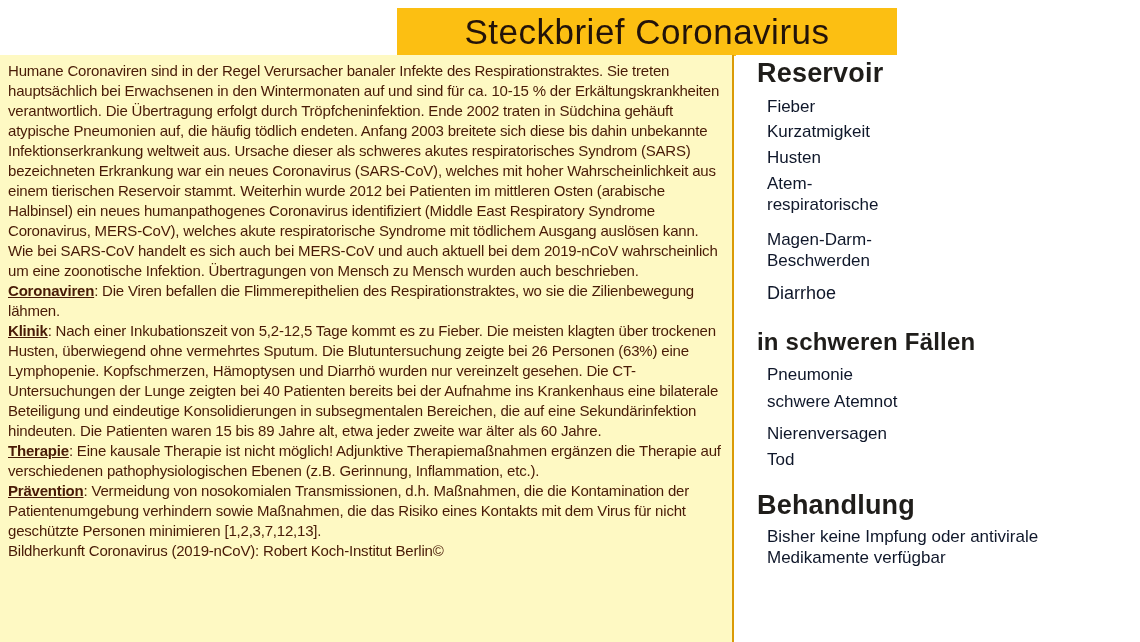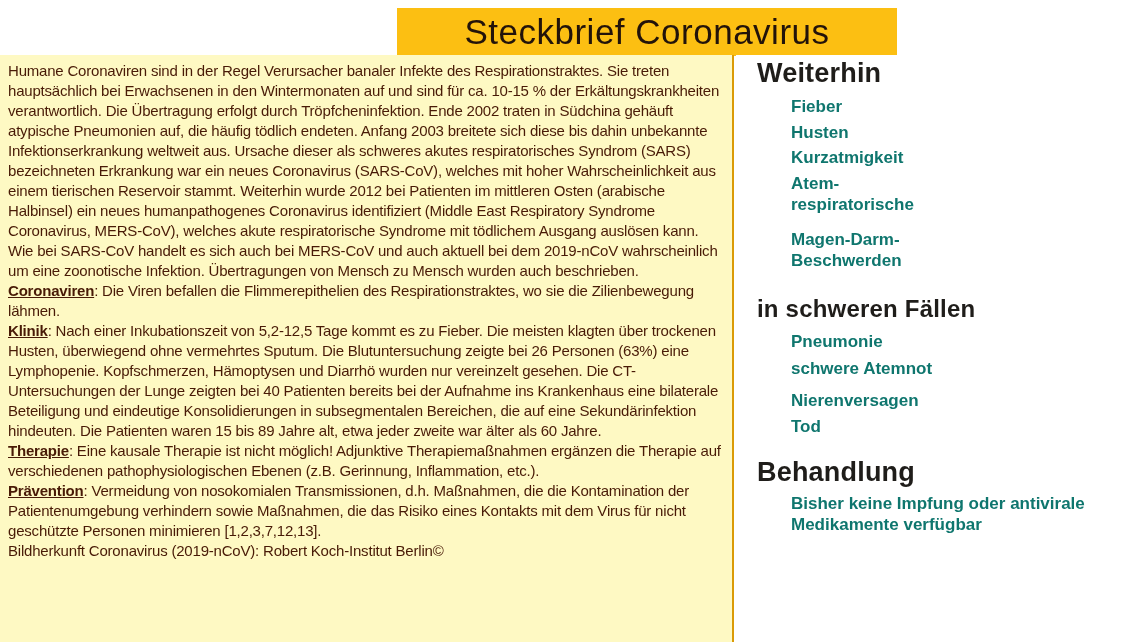--- a/index.html
+++ b/index.html
@@ -60,26 +60,25 @@
     color: #2e2e2e;
   }
   .sb-header {
     font-weight: bold;
     color: #1f1d1a;
     letter-spacing: 0.2px;
   }
   .sb-header.h1 { font-size: 27px; line-height: 30px; }
   .sb-header.h2 { font-size: 24px; line-height: 28px; }
   .sb-item {
-    margin-left: 34px;
+    margin-left: 10px;
     font-size: 17px;
     line-height: 21px;
     white-space: pre-line;
-    color: #0f766e;
-    font-weight: bold;
+    color: #0f172a;
   }
   .sb-item.bigger { font-size: 18px; }
   
   .mt8  { margin-top: 8px; }
   .mt5  { margin-top: 5px; }
   .mt4  { margin-top: 4px; }
   .mt6  { margin-top: 6px; }
   .mt11 { margin-top: 11px; }
   .mt14 { margin-top: 14px; }
   .mt12 { margin-top: 12px; }
@@ -99,28 +98,29 @@
   <div class="body-panel">
     <p><span class="section-label"></span><span>Humane Coronaviren sind in der Regel Verursacher banaler Infekte des Respirationstraktes. Sie treten hauptsächlich bei Erwachsenen in den Wintermonaten auf und sind für ca. 10-15 % der Erkältungskrankheiten verantwortlich. Die Übertragung erfolgt durch Tröpfcheninfektion. Ende 2002 traten in Südchina gehäuft atypische Pneumonien auf, die häufig tödlich endeten. Anfang 2003 breitete sich diese bis dahin unbekannte Infektionserkrankung weltweit aus. Ursache dieser als schweres akutes respiratorisches Syndrom (SARS) bezeichneten Erkrankung war ein neues Coronavirus (SARS-CoV), welches mit hoher Wahrscheinlichkeit aus einem tierischen Reservoir stammt. Weiterhin wurde 2012 bei Patienten im mittleren Osten (arabische Halbinsel) ein neues humanpathogenes Coronavirus identifiziert (Middle East Respiratory Syndrome Coronavirus, MERS-CoV), welches akute respiratorische Syndrome mit tödlichem Ausgang auslösen kann. Wie bei SARS-CoV handelt es sich auch bei MERS-CoV und auch aktuell bei  dem 2019-nCoV wahrscheinlich um eine zoonotische Infektion. Übertragungen von Mensch zu Mensch wurden auch beschrieben.</span></p>
     <p><span class="section-label">Coronaviren</span><span>: Die Viren befallen die Flimmerepithelien des Respirationstraktes, wo sie die Zilienbewegung lähmen.</span></p>
     <p><span class="section-label">Klinik</span><span>: Nach einer Inkubationszeit von 5,2-12,5 Tage kommt es zu Fieber. Die meisten klagten über trockenen Husten, überwiegend ohne vermehrtes Sputum. Die Blutuntersuchung zeigte bei 26 Personen (63%) eine Lymphopenie. Kopfschmerzen, Hämoptysen und Diarrhö wurden nur vereinzelt gesehen. Die CT-Untersuchungen der Lunge zeigten bei 40 Patienten bereits bei der Aufnahme ins Krankenhaus eine bilaterale Beteiligung und eindeutige Konsolidierungen in subsegmentalen Bereichen, die auf eine Sekundärinfektion hindeuten. Die Patienten waren 15 bis 89 Jahre alt, etwa jeder zweite war älter als 60 Jahre.</span></p>
     <p><span class="section-label">Therapie</span><span>: Eine kausale Therapie ist nicht möglich! Adjunktive Therapiemaßnahmen ergänzen die Therapie auf verschiedenen pathophysiologischen Ebenen (z.B. Gerinnung, Inflammation, etc.).</span></p>
     <p><span class="section-label">Prävention</span><span>: Vermeidung von nosokomialen Transmissionen, d.h. Maßnahmen, die die Kontamination der Patientenumgebung verhindern sowie  Maßnahmen, die das Risiko eines Kontakts mit dem Virus für nicht geschützte Personen minimieren [1,2,3,7,12,13].</span></p>
     <p><span>Bildherkunft Coronavirus (2019-nCoV): Robert Koch-Institut Berlin©</span></p>
   </div>
 
   <div class="sidebar">
-    <div class="sb-header h1">Weiterhin</div>
+    <div class="sb-header h1">Reservoir</div>
     <div class="sb-item mt8">Fieber</div>
+    <div class="sb-item mt4">Kurzatmigkeit</div>
     <div class="sb-item mt5">Husten</div>
-    <div class="sb-item mt4">Kurzatmigkeit</div>
     <div class="sb-item mt5">Atem-
 respiratorische</div>
     <div class="sb-item mt14">Magen-Darm-
 Beschwerden</div>
+    <div class="sb-item mt12 bigger">Diarrhoe</div>
 
     <div class="sb-header h2 mt18">in schweren Fällen</div>
     <div class="sb-item mt8">Pneumonie</div>
     <div class="sb-item mt6">schwere Atemnot</div>
     <div class="sb-item mt11">Nierenversagen</div>
     <div class="sb-item mt5">Tod</div>
 
     <div class="sb-header h1 mt20">Behandlung</div>
     <div class="sb-item mt6">Bisher keine Impfung oder antivirale
 Medikamente verfügbar</div>

